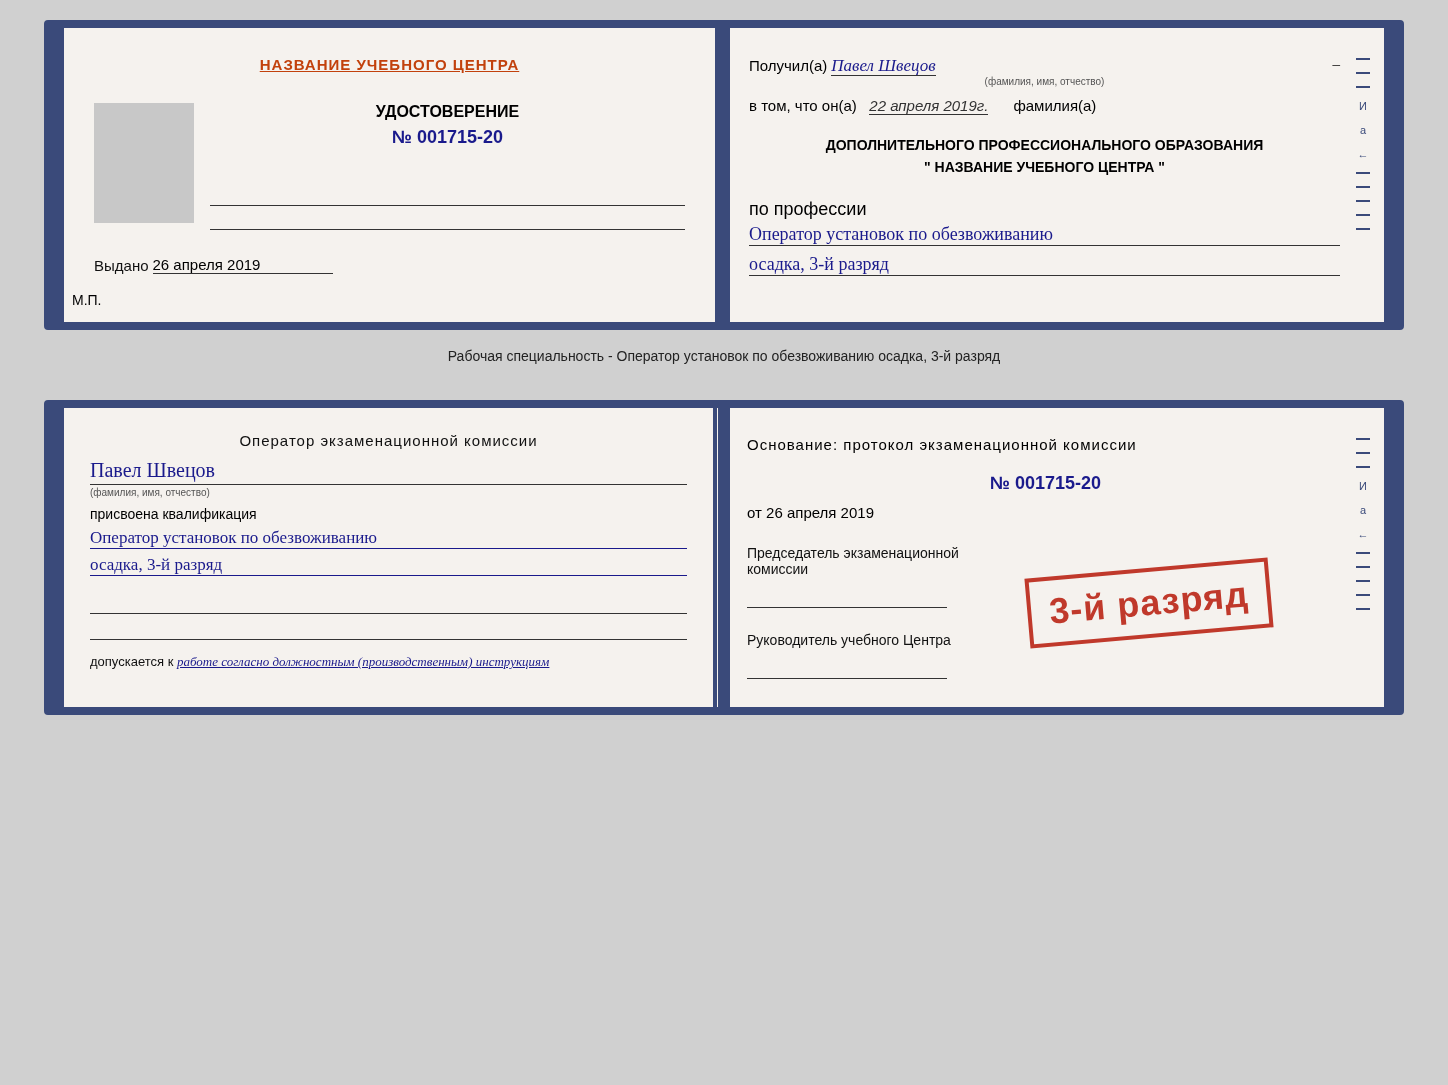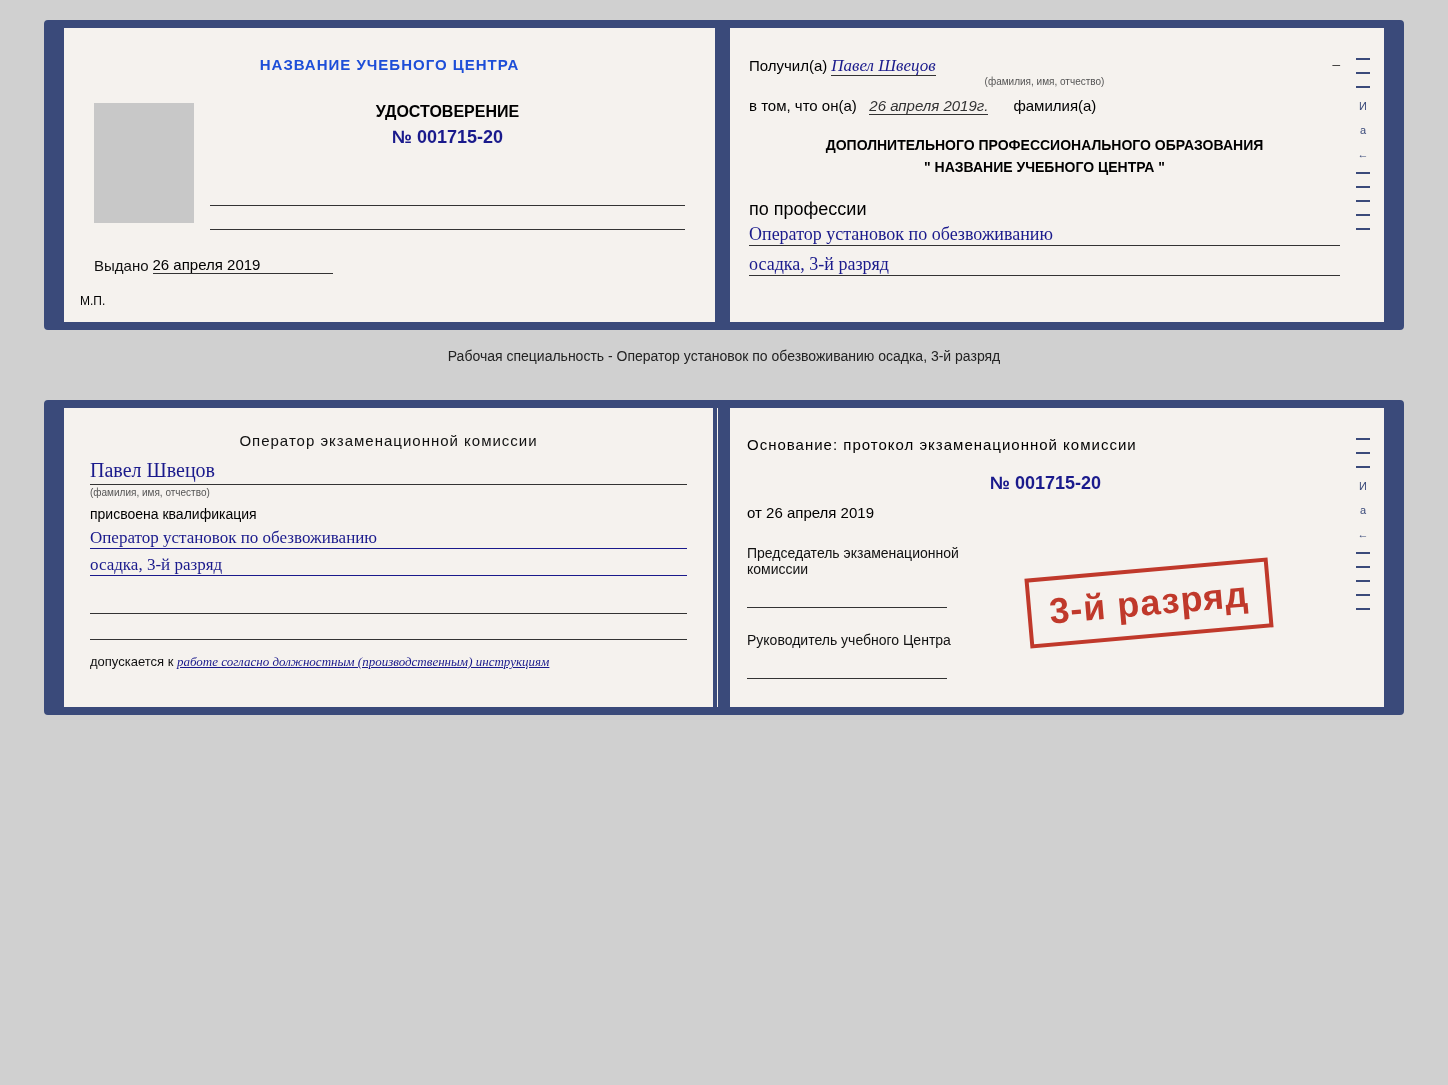--- a/index.html
+++ b/index.html
@@ -52,23 +52,24 @@
       margin-bottom: 18px;
       font-family: Arial, sans-serif;
     }
 
     
     .center-name {
       text-align: center;
       font-size: 15px;
       font-weight: bold;
       letter-spacing: 1px;
-      color: #1d4ed8;
+      color: #c2410c;
       margin-bottom: 30px;
       font-family: Arial, sans-serif;
+      text-decoration: underline;
     }
 
     .cert-type {
       text-align: center;
       font-size: 16px;
       font-weight: bold;
       margin-bottom: 6px;
       font-family: Arial, sans-serif;
     }
 
@@ -98,25 +99,25 @@
     }
 
     .issued-label {
       font-size: 15px;
       font-family: Arial, sans-serif;
       color: #111;
       margin-right: 4px;
     }
 
     .mp-label {
-      font-size: 12px;
+      font-size: 14px;
       font-family: Arial, sans-serif;
       position: absolute;
       bottom: 14px;
-      left: 16px;
+      left: 8px;
     }
 
     
     .received-row {
       margin-bottom: 16px;
     }
 
     .received-label {
       font-size: 15px;
       font-family: Arial, sans-serif;
@@ -386,21 +387,21 @@
     <div class="received-row" style="margin-bottom:10px;">
       <span class="received-label">Получил(а)</span>
       <span class="received-name">Павел Швецов</span>
       <span class="dash-right">–</span>
       <span class="fio-sub">(фамилия, имя, отчество)</span>
     </div>
 
     <div class="tom-row">
       <span>в том, что он(а)</span>
       &nbsp;
-      <span class="tom-date">26 апреля 2019г.</span>
+      <span class="tom-date">22 апреля 2019г.</span>
       &nbsp;&nbsp;&nbsp;&nbsp;
       <span>фамилия(а)</span>
     </div>
 
     <div class="org-block">
       <div>ДОПОЛНИТЕЛЬНОГО ПРОФЕССИОНАЛЬНОГО ОБРАЗОВАНИЯ</div>
       <div>"    НАЗВАНИЕ УЧЕБНОГО ЦЕНТРА    "</div>
     </div>
 
     <div class="profession-label">по профессии</div>

